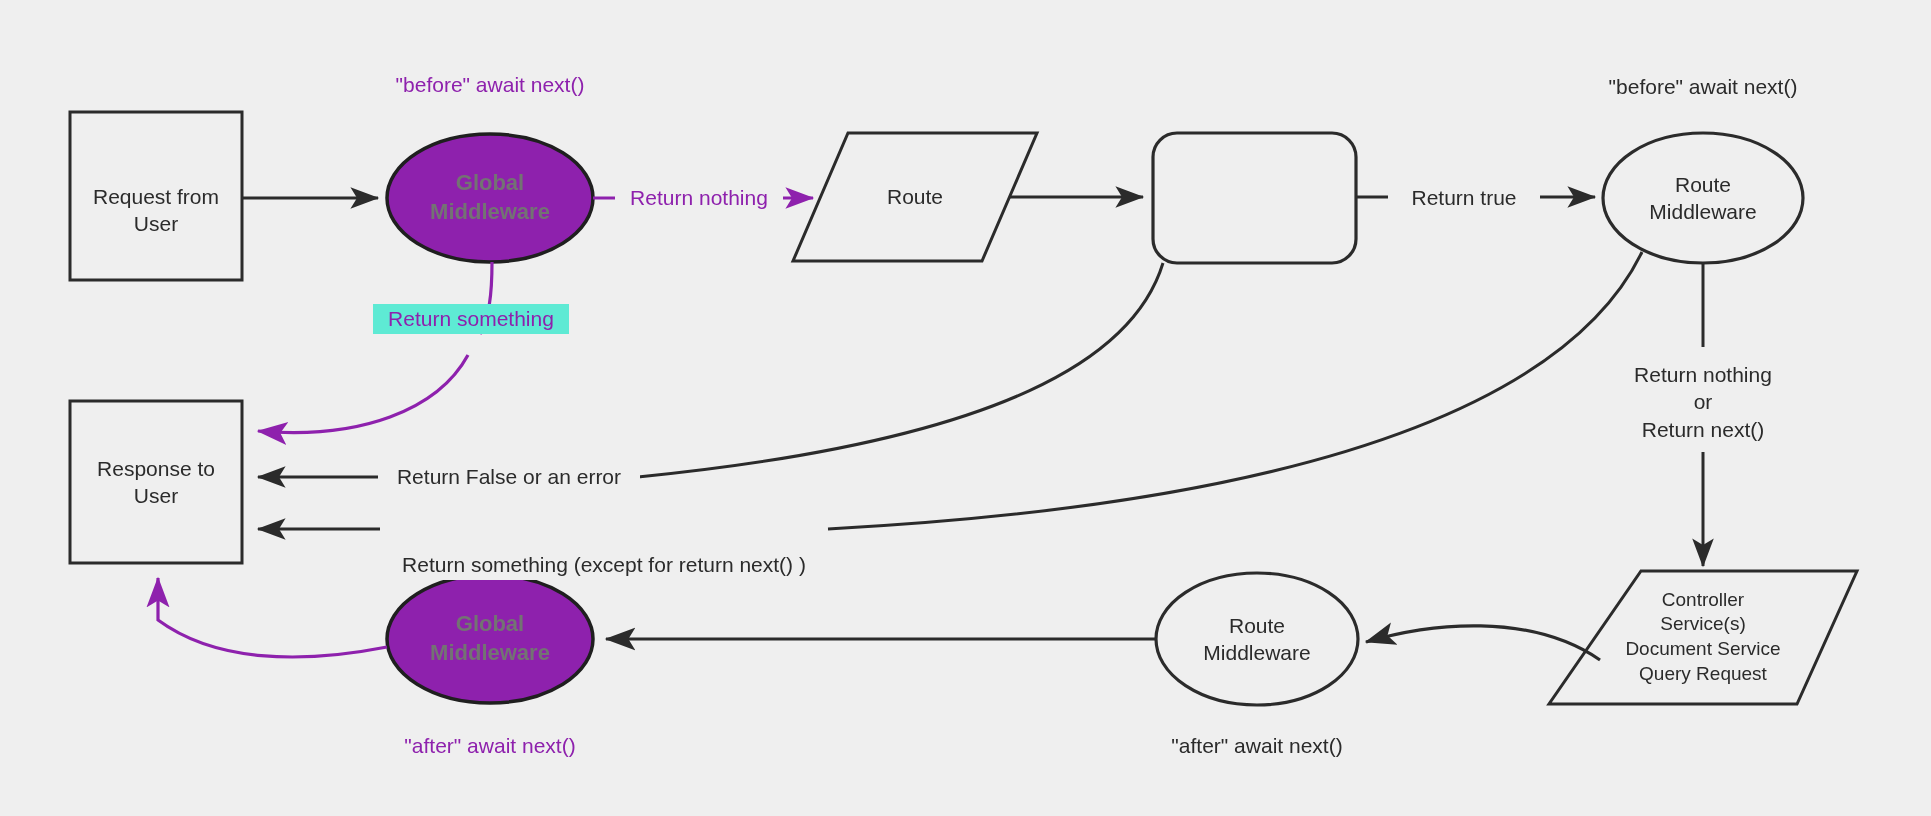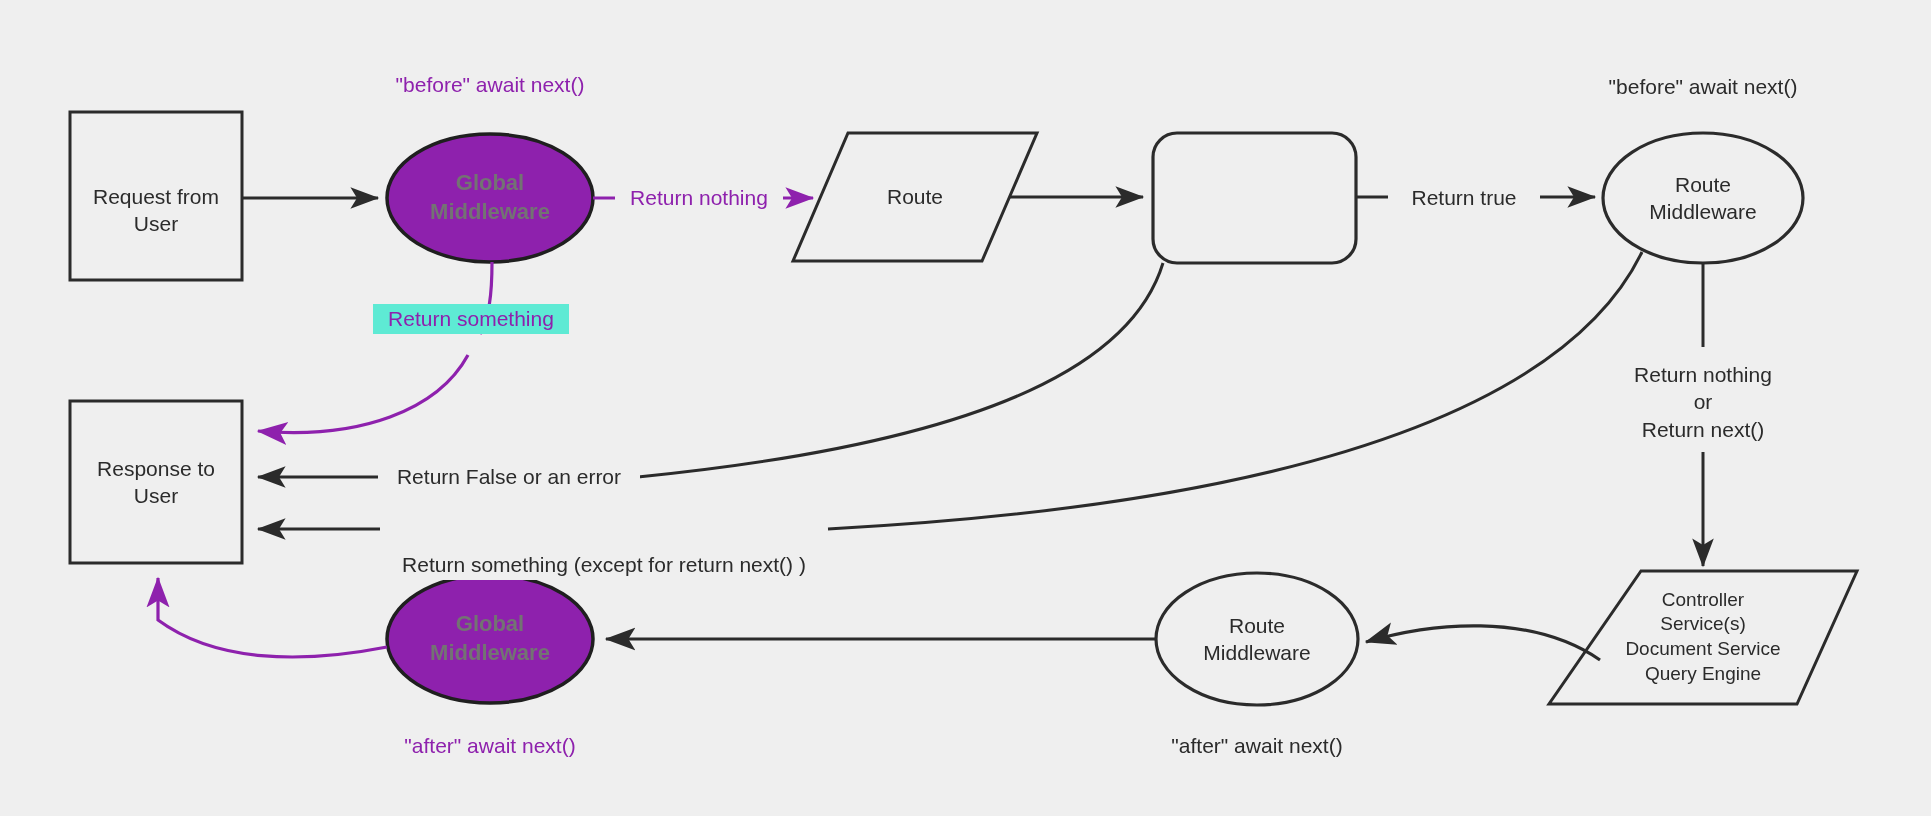--- a/index.html
+++ b/index.html
@@ -98,21 +98,21 @@
 
   <div class="nodeText dark" style="left:1603px;top:134px;width:200px;height:128px;">
     <span style="white-space:pre-line;">Route
 Middleware</span>
   </div>
 
   <div class="nodeText dark" style="left:1553px;top:573px;width:300px;height:128px;font-size:19px;">
     <span style="white-space:pre-line;">Controller
 Service(s)
 Document Service
-Query Engine</span>
+Query Request</span>
   </div>
 
   <div class="nodeText dark" style="left:1157px;top:575px;width:200px;height:128px;">
     <span style="white-space:pre-line;">Route
 Middleware</span>
   </div>
 
   <div class="nodeText white" style="left:387px;top:575px;width:206px;height:128px;">
     <span style="white-space:pre-line;">Global
 Middleware</span>

